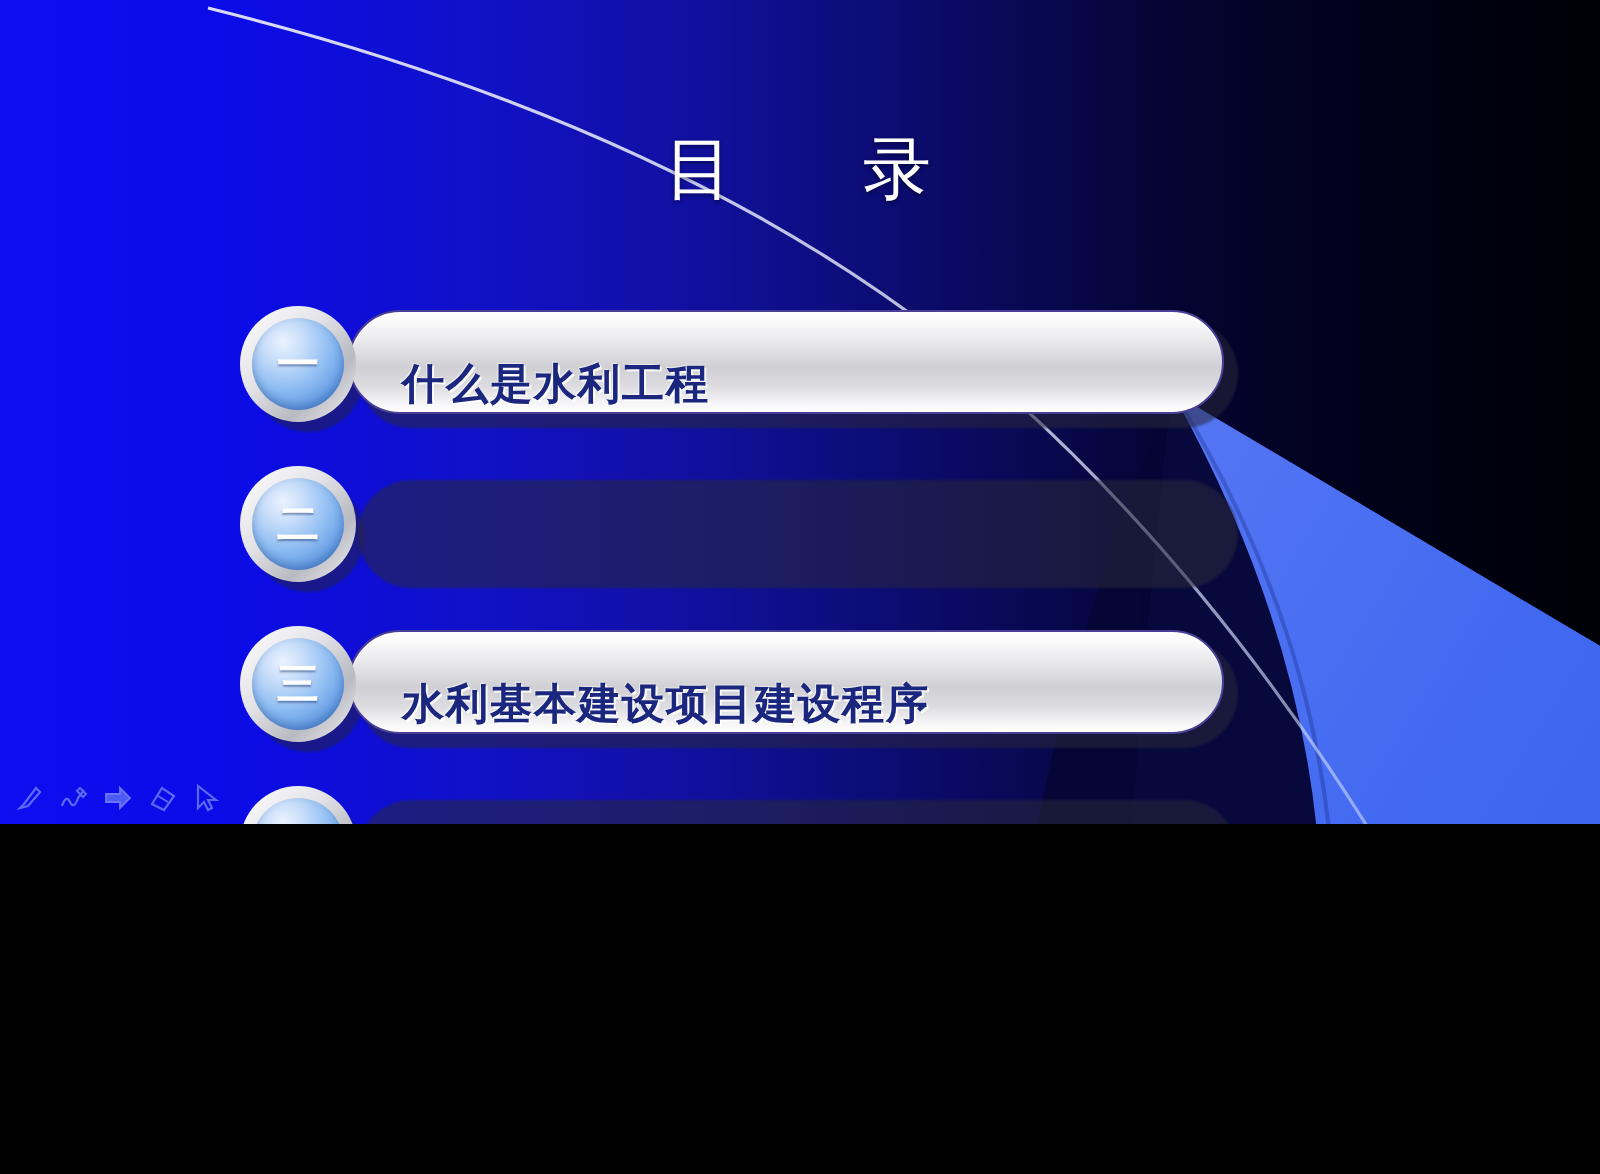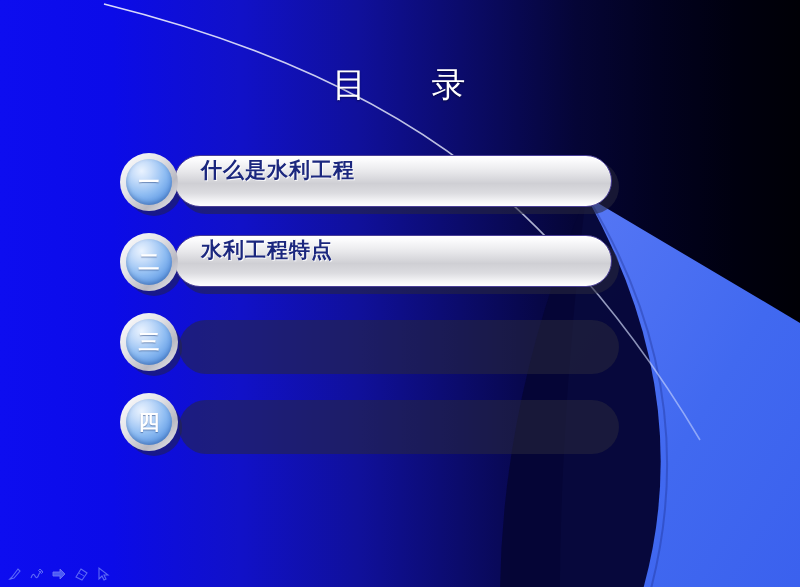--- a/index.html
+++ b/index.html
@@ -7,21 +7,21 @@
     padding: 0;
     background: #000;
   }
   body {
     font-family: "Liberation Sans", sans-serif;
   }
 
   #slide {
     position: relative;
     width: 800px;
-    height: 587px;
+    height: 412px;
     overflow: hidden;
     background: linear-gradient(to right,
         #0d0df0 0%,
         #0b0be8 14%,
         #1111c8 30%,
         #10109a 45%,
         #0a0a62 60%,
         #050536 72%,
         #020220 82%,
         #00000f 92%,
@@ -89,21 +89,21 @@
         #ffffff 0%,
         #fbfbfc 8%,
         #e9e9ec 30%,
         #cfcfd4 55%,
         #dcdce0 74%,
         #f4f4f6 90%,
         #ffffff 100%);
     box-sizing: border-box;
     box-shadow: inset 0 1px 0 rgba(255,255,255,0.9);
     display: flex;
-    align-items: flex-start;
+    align-items: flex-end;
   }
 
   .pill-label {
     margin-left: 26px;
     color: #1b277e;
     font-family: "DejaVu Sans", "Liberation Sans", sans-serif;
     font-size: 21px;
     font-weight: 700;
     letter-spacing: 1px;
     white-space: nowrap;
@@ -225,33 +225,33 @@
       <div class="badge-ring">
         <div class="badge">
           <span class="badge-num">一</span>
         </div>
       </div>
     </div>
 
     <div class="row">
       <div class="badge-shadow"></div>
       <div class="pill-shadow"></div>
+      <div class="badge-ring">
+        <div class="badge">
+          <span class="badge-num">二</span>
+        </div>
+      </div>
+    </div>
+
+    <div class="row">
+      <div class="badge-shadow"></div>
+      <div class="pill-shadow"></div>
       <div class="pill">
-        <span class="pill-label">水利工程特点</span>
-      </div>
-      <div class="badge-ring">
-        <div class="badge">
-          <span class="badge-num">二</span>
-        </div>
-      </div>
-    </div>
-
-    <div class="row">
-      <div class="badge-shadow"></div>
-      <div class="pill-shadow"></div>
+        <span class="pill-label">水利基本建设项目建设程序</span>
+      </div>
       <div class="badge-ring">
         <div class="badge">
           <span class="badge-num">三</span>
         </div>
       </div>
     </div>
 
     <div class="row">
       <div class="badge-shadow"></div>
       <div class="pill-shadow"></div>

